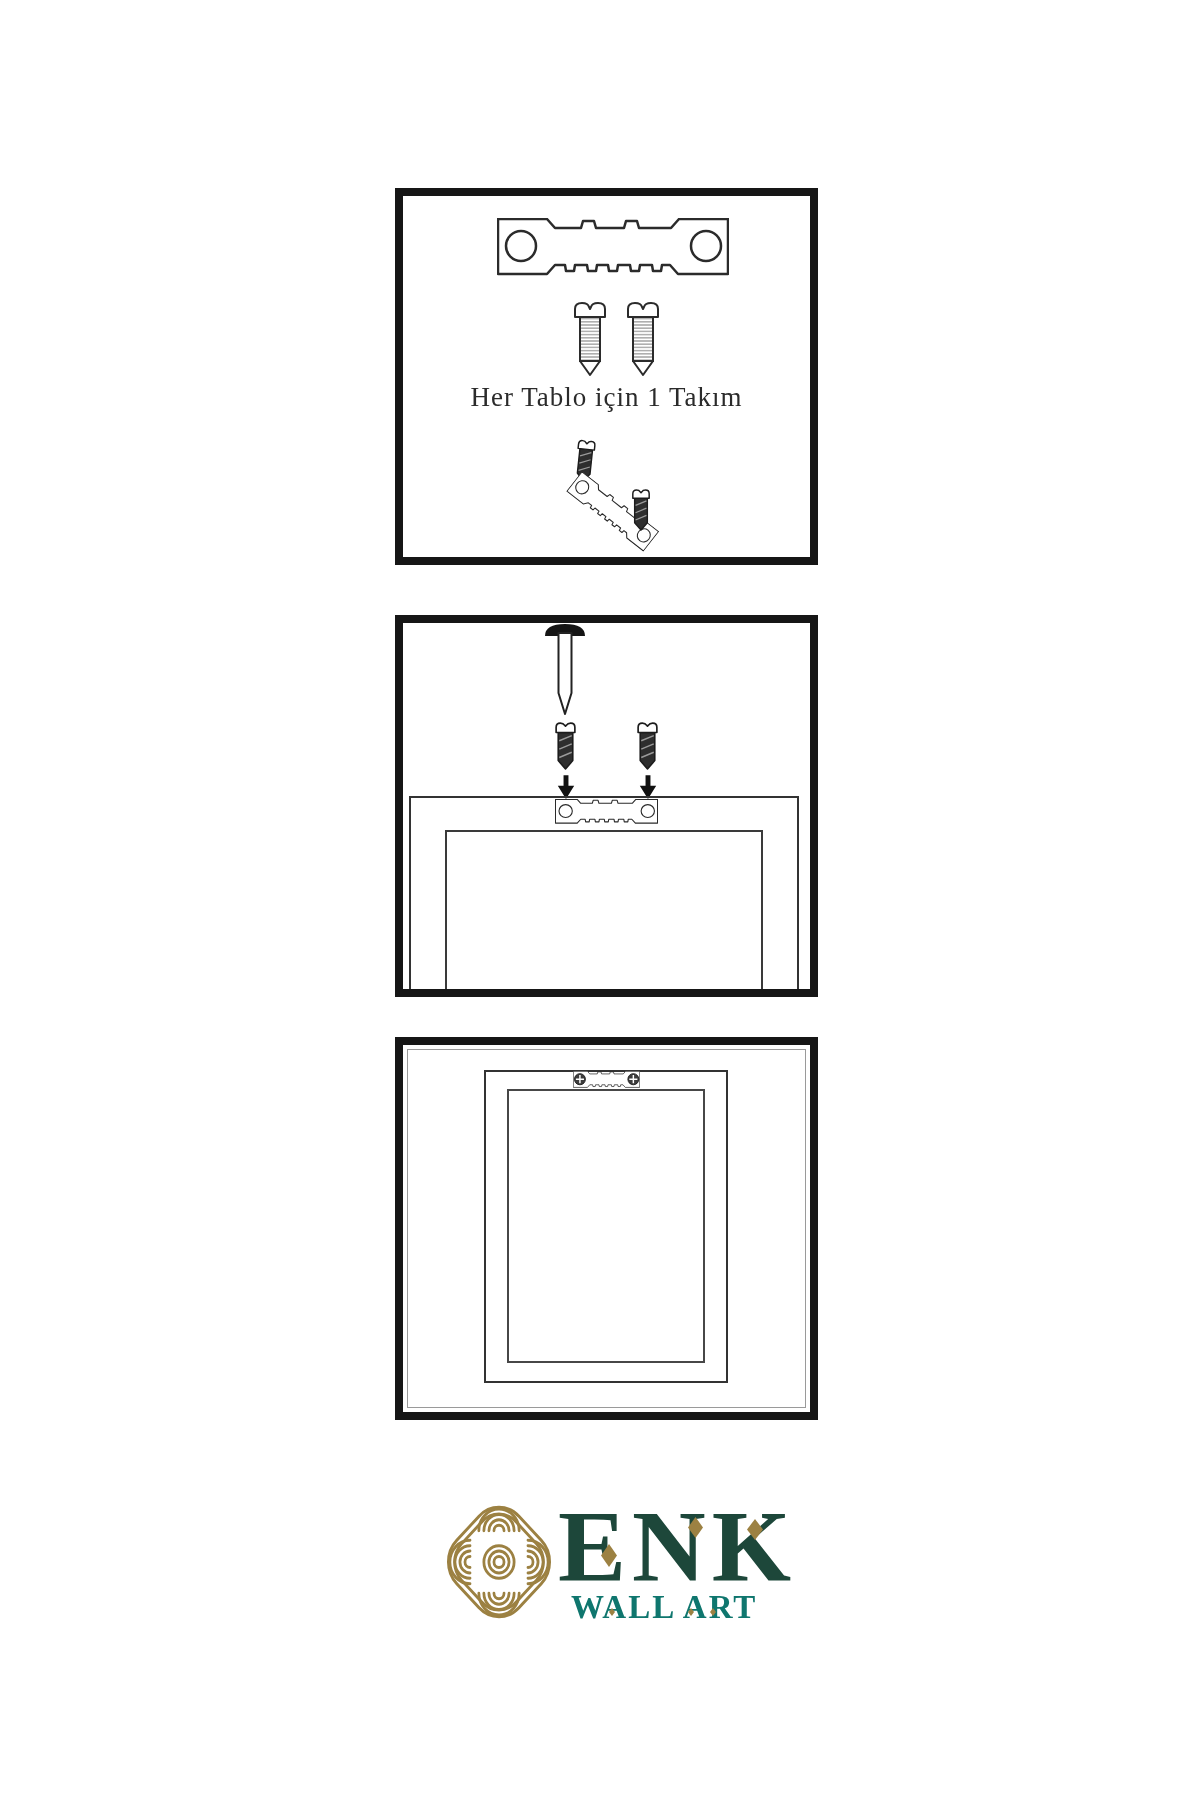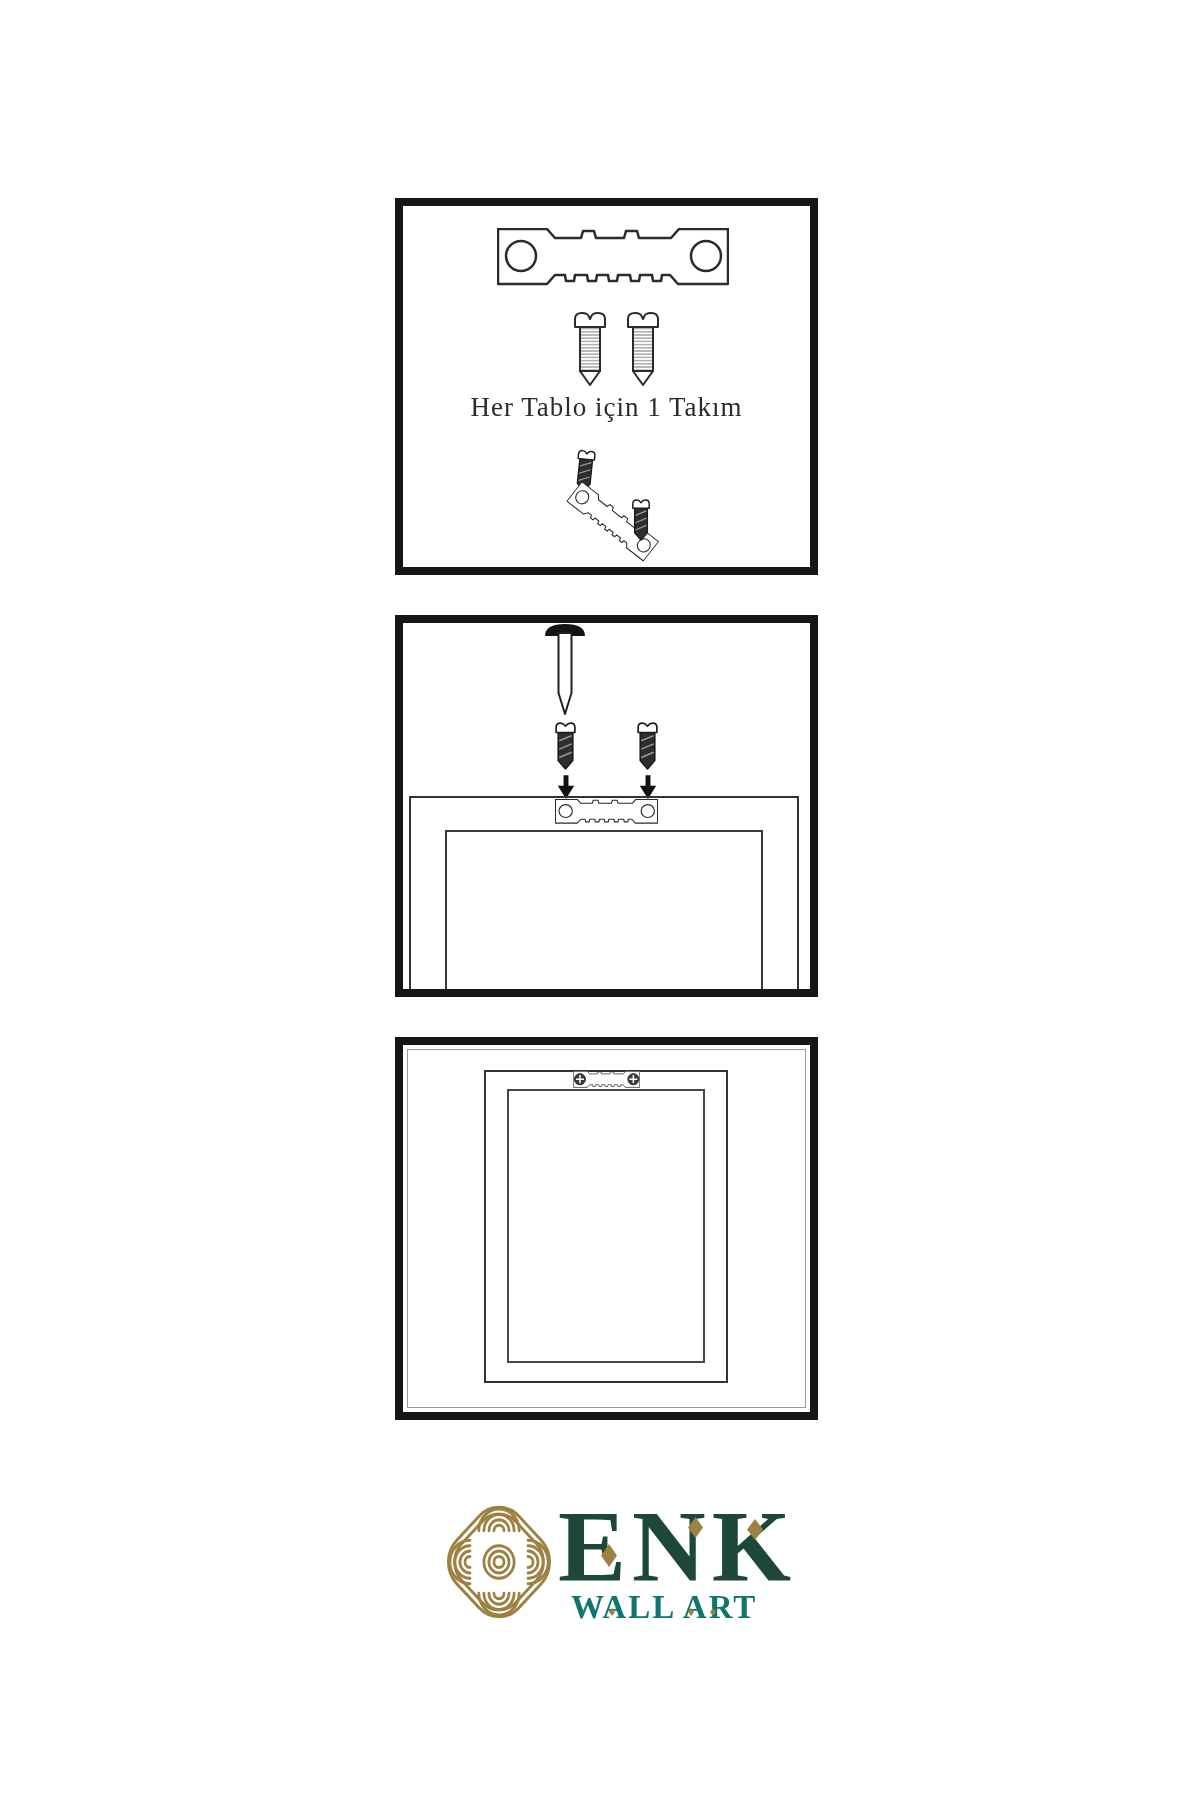--- a/index.html
+++ b/index.html
@@ -4,21 +4,21 @@
 <style>
   html,body{margin:0;padding:0;background:#ffffff;}
   .stage{
     position:relative;width:1200px;height:1800px;background:#ffffff;
     font-family:"Liberation Serif", serif;overflow:hidden;
   }
   .panel{
     position:absolute;left:395px;width:423px;background:#fff;
     border:8px solid #161616;box-sizing:border-box;
   }
-  #panel-1{top:198px;height:377px;}
+  #panel-1{top:188px;height:377px;}
   #panel-2{top:615px;height:382px;}
   #panel-3{top:1037px;height:383px;}
   .abs{position:absolute;}
   .caption{
     position:absolute;left:0;top:186px;width:100%;text-align:center;
     font-size:27px;letter-spacing:1px;color:#2b2b2b;font-weight:normal;
   }
   .frame-line{position:absolute;box-sizing:border-box;background:transparent;}
   .fb-outer{left:6px;top:173px;width:390px;height:193px;border:2px solid #333;border-bottom:none;}
   .fb-inner{left:42px;top:207px;width:318px;height:159px;border:2px solid #3a3a3a;border-bottom:none;}

